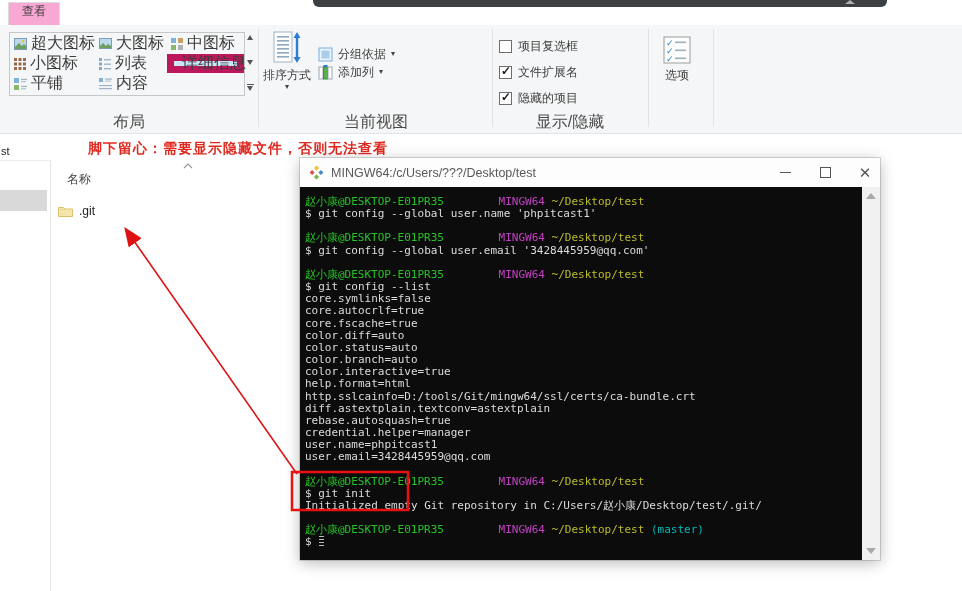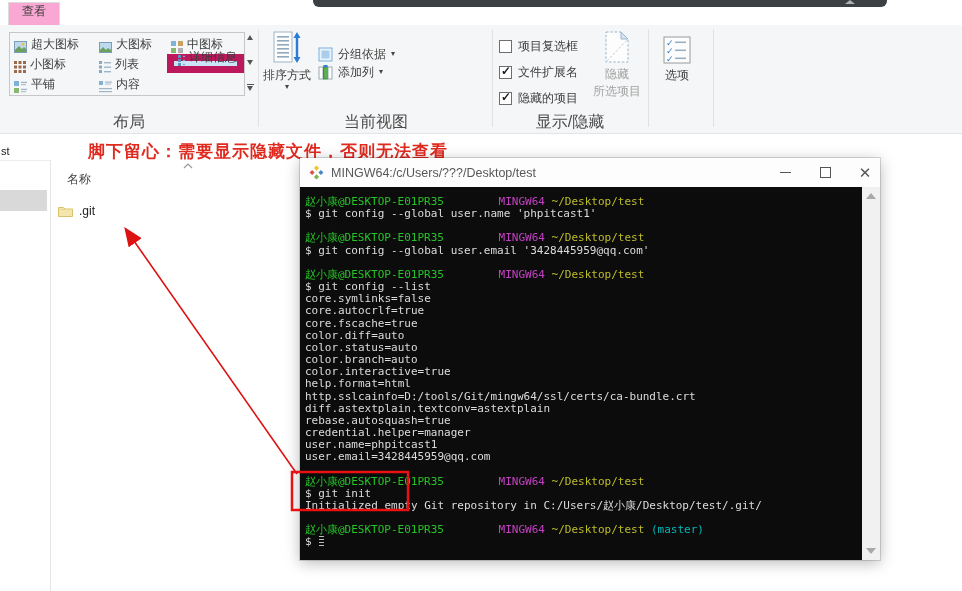--- a/index.html
+++ b/index.html
@@ -14,21 +14,21 @@
   
   .tab-row{left:0;top:0;width:962px;height:25px;background:#ffffff;}
   .tab-view{left:8px;top:2px;width:50px;height:23px;background:#f9a8d4;border:1px solid #dcdcdc;border-bottom:none;
             display:flex;align-items:flex-start;justify-content:center;font-size:12px;color:#3a3a3a;}
   .ribbon{left:0;top:25px;width:962px;height:108px;background:#f5f6f7;border-bottom:1px solid #e3e4e5;}
   .ribbon .sep{position:absolute;top:4px;height:98px;width:1px;background:#e1e2e3;}
   .grp-label{position:absolute;top:87px;height:16px;font-size:16px;color:#4c4c4c;text-align:center;}
 
   .gallery{position:absolute;left:9px;top:7px;width:234px;height:62px;border:1px solid #c6c6c6;
            display:grid;grid-template-columns:85px 72px 77px;grid-auto-rows:20px;align-content:center;}
-  .gal-item{display:flex;align-items:flex-end;gap:4px;padding-left:4px;font-size:12px;color:#3d3d3d;height:19px;box-sizing:border-box;white-space:nowrap;}
+  .gal-item{display:flex;align-items:center;gap:4px;padding-left:4px;font-size:16px;color:#3d3d3d;height:19px;box-sizing:border-box;white-space:nowrap;}
   .gal-item.sel{background:#cbe4f8;border:7px solid #be185d;}
   .spinner{position:absolute;left:244px;top:7px;width:12px;height:62px;display:flex;flex-direction:column;justify-content:space-between;align-items:center;padding:3px 0;box-sizing:border-box;}
   .tri-up{width:0;height:0;border-left:3.5px solid transparent;border-right:3.5px solid transparent;border-bottom:5px solid #555;}
   .tri-dn{width:0;height:0;border-left:3.5px solid transparent;border-right:3.5px solid transparent;border-top:5px solid #555;}
   .tri-more{display:flex;flex-direction:column;align-items:center;gap:1px;}
   .tri-more .bar{width:7px;height:1px;background:#555;}
 
   .big-btn{position:absolute;display:flex;flex-direction:column;align-items:center;font-size:12px;color:#3d3d3d;}
   .big-btn .cap{margin-top:2px;white-space:nowrap;}
   .caret{font-size:8px;color:#444;line-height:6px;}
@@ -41,21 +41,21 @@
 
   
   .nav-st{left:1px;top:145px;font-size:11px;color:#222;}
   .nav-hline{left:0;top:160px;width:50px;height:1px;background:#ededed;}
   .nav-vline{left:50px;top:160px;width:1px;height:431px;background:#e5e5e5;}
   .nav-sel{left:0;top:190px;width:47px;height:21px;background:#d9d9d9;}
   .col-header{left:67px;top:171px;font-size:12px;color:#444;}
   .sort-caret{left:183px;top:163px;}
   .file-row{left:58px;top:201px;width:200px;height:19px;display:flex;align-items:center;gap:6px;font-size:12px;color:#222;}
 
-  .red-note{left:88px;top:140px;font-size:17px;font-weight:bold;letter-spacing:1px;z-index:2;}
+  .red-note{left:88px;top:140px;font-size:14px;font-weight:bold;letter-spacing:1px;z-index:2;}
 
   
   .term{left:300px;top:158px;width:580px;height:402px;background:#fdfdfd;z-index:5;
         box-shadow:0 0 0 1px rgba(0,0,0,.14),0 3px 14px rgba(0,0,0,.28);}
   .term-titlebar{position:absolute;left:0;top:0;width:580px;height:29px;background:#fdfdfd;display:flex;align-items:center;}
   .term-title{font-size:12.5px;color:#585858;margin-left:7px;white-space:nowrap;}
   .term-controls{position:absolute;right:8px;top:0;height:29px;display:flex;align-items:center;gap:26px;}
   .tc{width:14px;height:14px;display:flex;align-items:center;justify-content:center;color:#555;}
   .tc-min i{display:block;width:11px;height:1px;background:#555;}
   .tc-max i{display:block;width:9px;height:9px;border:1px solid #555;}
@@ -248,29 +248,20 @@
       </span>
     <span>文件扩展名</span>
   </div>
   <div class="chk-row" style="left:499px;top:64px;height:18px;">
     <span class="chk-box">
         <span>✓</span>
       </span>
     <span>隐藏的项目</span>
   </div>
 
-  <div class="big-btn" style="left:586px;top:5px;width:62px;">
-    <svg width="28" height="34">
-      <path d="M3 2 H18 L25 9 V32 H3 Z" fill="#fdfdfd" stroke="#9ab4cc" stroke-dasharray="2.5 1.8"></path>
-      <path d="M18 2 L25 9 H18 Z" fill="#d4e6f5" stroke="#9ab4cc"></path>
-      <path d="M4 31 L24 10" stroke="#b8cede" stroke-dasharray="2.5 1.8"></path>
-    </svg>
-    <span class="cap disabled-cap">隐藏</span>
-    <span class="cap disabled-cap" style="margin-top:0">所选项目</span>
-  </div>
 
   <div class="sep" style="left:648px"></div>
 
   <div class="big-btn" style="left:653px;top:10px;width:48px;">
     <svg width="30" height="30">
       <rect x="2" y="2" width="26" height="26" fill="#fdfdfd" stroke="#9a9a9a"></rect>
       <g font-size="9" fill="#2b7cd3" font-family="sans-serif">
           <text x="4" y="11">✓</text>
           <text x="4" y="19">✓</text>
           <text x="4" y="27">✓</text>

